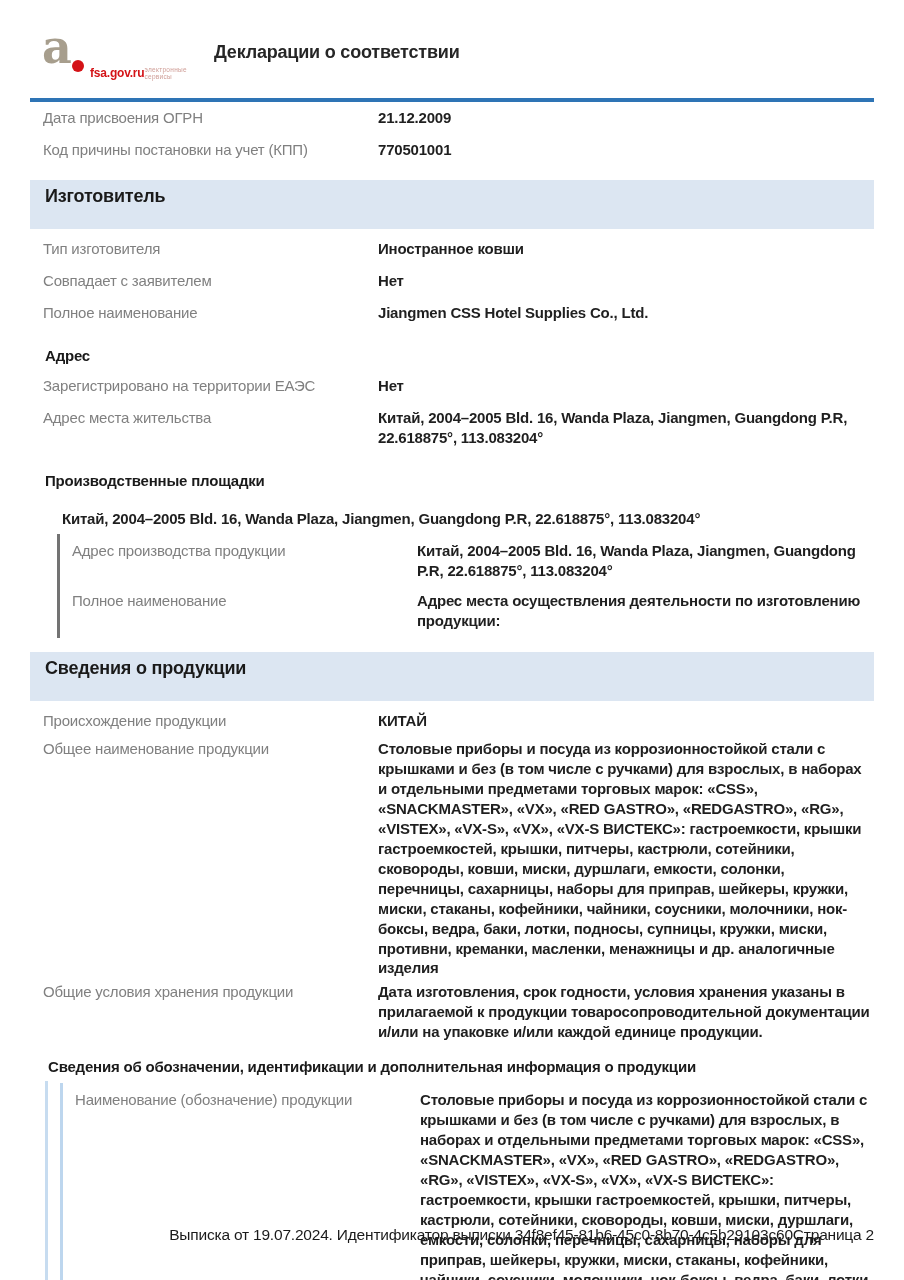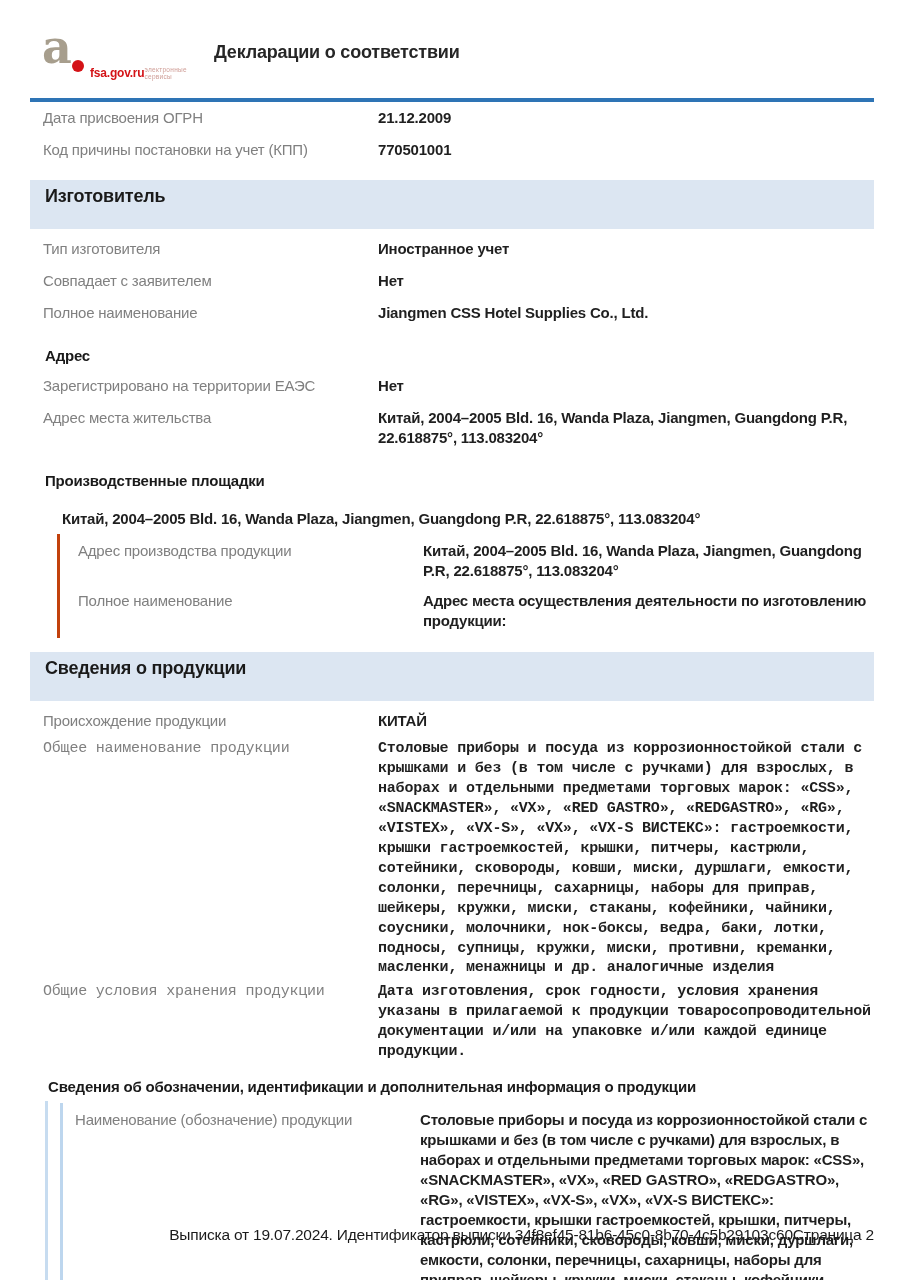--- a/index.html
+++ b/index.html
@@ -23,35 +23,35 @@
   .title{margin:6px 0 0 42px;font-size:18px;font-weight:bold;color:#262626;}
 
   
   .rule{height:4px;background:#2e74b5;margin-top:2px;}
 
   
   .rows{padding-left:13px;}
   .kv{display:grid;grid-template-columns:335px 1fr;padding:6px 0;line-height:1.33;}
   .kv .k{color:#808080;font-size:15px;padding-right:10px;}
   .kv .v{color:#1f1f1f;font-size:15px;font-weight:bold;}
-  .kv.tight{padding:2px 0;font-family:Liberation Mono, monospace;}
+  .kv.tight{padding:2px 0;}
 
   
   .band{background:#dce6f2;margin-top:14px;padding:6px 15px 22px 15px;
         font-size:18px;font-weight:bold;color:#1a1a1a;}
   .band-gap{margin-bottom:4px;}
 
   
   .subhead{font-size:15px;font-weight:bold;color:#1a1a1a;padding:8px 0 6px 15px;margin-top:10px;}
   .subhead2{font-size:15px;font-weight:bold;color:#1a1a1a;margin:14px 0 6px 18px;}
 
   .plain-line{font-size:15px;font-weight:bold;margin:14px 0 6px 32px;line-height:1.33;}
 
   
-  .iblock{margin-left:27px;border-left:3px solid #c2410c;padding:2px 0 2px 18px;}
+  .iblock{margin-left:27px;border-left:3px solid #737373;padding:2px 0 2px 12px;}
   .iblock .kv{grid-template-columns:345px 1fr;padding:5px 0;}
 
   .oblock{margin-left:15px;border-left:3px solid #c7dcf0;padding:2px 0 0 0;}
   .oblock .inner{margin-left:12px;border-left:3px solid #bdd6ee;padding:2px 0 2px 12px;}
   .oblock .inner .kv{grid-template-columns:345px 1fr;padding:5px 0;}
 
   
   .footer{position:absolute;left:30px;right:30px;top:1226px;
         display:flex;justify-content:flex-end;font-size:15.5px;color:#1a1a1a;}
   .footer .fl{letter-spacing:-0.2px;}
@@ -85,21 +85,21 @@
         <span class="k">Код причины постановки на учет (КПП)</span>
         <span class="v">770501001</span>
       </div>
     </div>
 
     <div class="band band-gap">Изготовитель</div>
 
     <div class="rows">
       <div class="kv">
         <span class="k">Тип изготовителя</span>
-        <span class="v">Иностранное учет</span>
+        <span class="v">Иностранное ковши</span>
       </div>
       <div class="kv">
         <span class="k">Совпадает с заявителем</span>
         <span class="v">Нет</span>
       </div>
       <div class="kv">
         <span class="k">Полное наименование</span>
         <span class="v">Jiangmen CSS Hotel Supplies Co., Ltd.</span>
       </div>
     </div>

